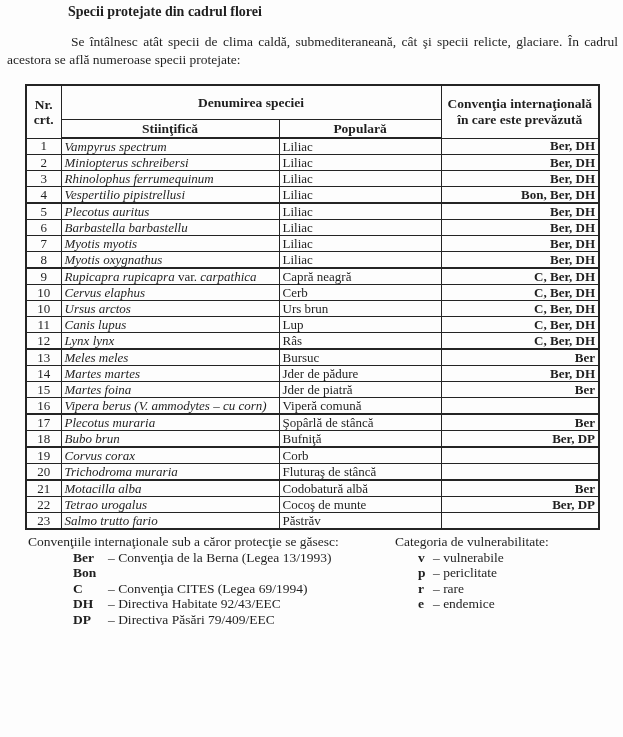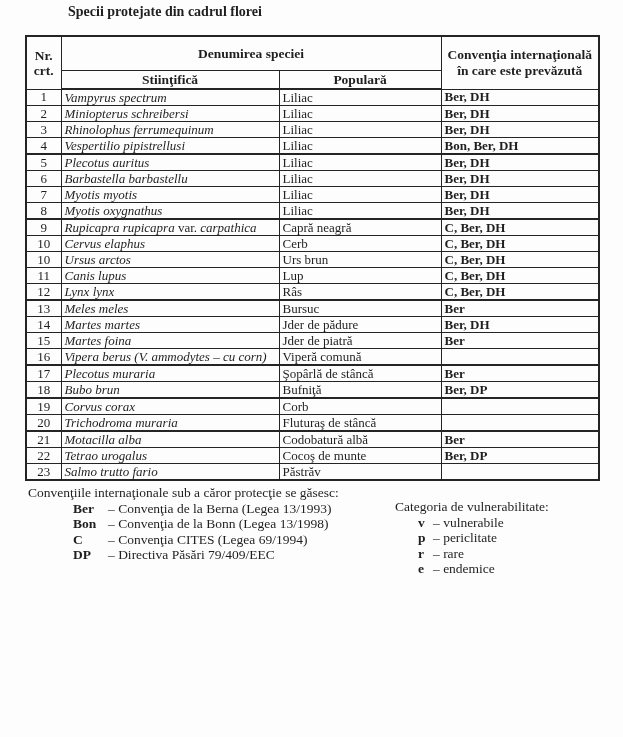--- a/index.html
+++ b/index.html
@@ -41,43 +41,44 @@
     vertical-align: middle;
   }
   thead tr.hdr-top th { height: 33px; }
   thead tr.hdr-sub th { height: 17px; border-bottom: 2px solid #242424; }
   th.c-nr { line-height: 15px; }
   tbody td { height: 15px; line-height: 14px; vertical-align: middle; }
   td.nr   { text-align: center; }
   td.sci  { font-style: italic; padding-left: 8px; text-align: justify; }
   td.sci .rm { font-style: normal; }
   td.pop  { padding-left: 5px; }
-  td.conv { font-weight: bold; text-align: left; margin-top: 6px; }
+  td.conv { font-weight: bold; text-align: right; margin-top: 6px; }
   tr.thick-bottom td { border-bottom-width: 2px; }
 
   .legend {
     position: relative;
     margin-top: 4px;
     font-size: 13.5px; line-height: 15.5px;
   }
   .legend-title { white-space: nowrap; }
   .legend-left .legend-title { margin-left: 28px; }
   .conv-item { display: flex; margin-left: 73px; }
   .conv-item b { width: 35px; flex: none; }
-  .legend-right { position: absolute; left: 395px; top: 14px; }
+  .legend-right { position: absolute; left: 395px; top: 0; }
   .vul-item { display: flex; margin-left: 23px; }
   .vul-item b { width: 15px; flex: none; }
 </style>
 </head>
 <body>
 
 <div class="page">
 
   <h1 class="doc-title">Specii protejate din cadrul florei</h1>
 
+  <p class="intro">Se întâlnesc atât specii de clima caldă, submediteraneană, cât şi specii relicte, glaciare. În cadrul acestora se află numeroase specii protejate:</p>
 
   <table class="species">
     <colgroup>
       <col style="width:35px">
         <col style="width:218px">
         <col style="width:162px">
         <col style="width:158px">
     </colgroup>
     <thead>
       <tr class="hdr-top">
@@ -241,25 +242,28 @@
   <div class="legend">
     <div class="legend-left">
       <div class="legend-title">Convenţiile internaţionale sub a căror protecţie se găsesc:</div>
       <div id="conv-items">
           <div class="conv-item">
             <b>Ber</b>
             <span>– Convenţia de la Berna (Legea 13/1993)</span>
           </div>
           <div class="conv-item">
             <b>Bon</b>
-            <span>– Convenţia de la Bonn (Legea 13/1998)</span>
           </div>
           <div class="conv-item">
             <b>C</b>
             <span>– Convenţia CITES (Legea 69/1994)</span>
+          </div>
+          <div class="conv-item">
+            <b>DH</b>
+            <span>– Directiva Habitate 92/43/EEC</span>
           </div>
           <div class="conv-item">
             <b>DP</b>
             <span>– Directiva Păsări 79/409/EEC</span>
           </div>
         </div>
     </div>
     <div class="legend-right">
       <div class="legend-title">Categoria de vulnerabilitate:</div>
       <div id="vul-items">

